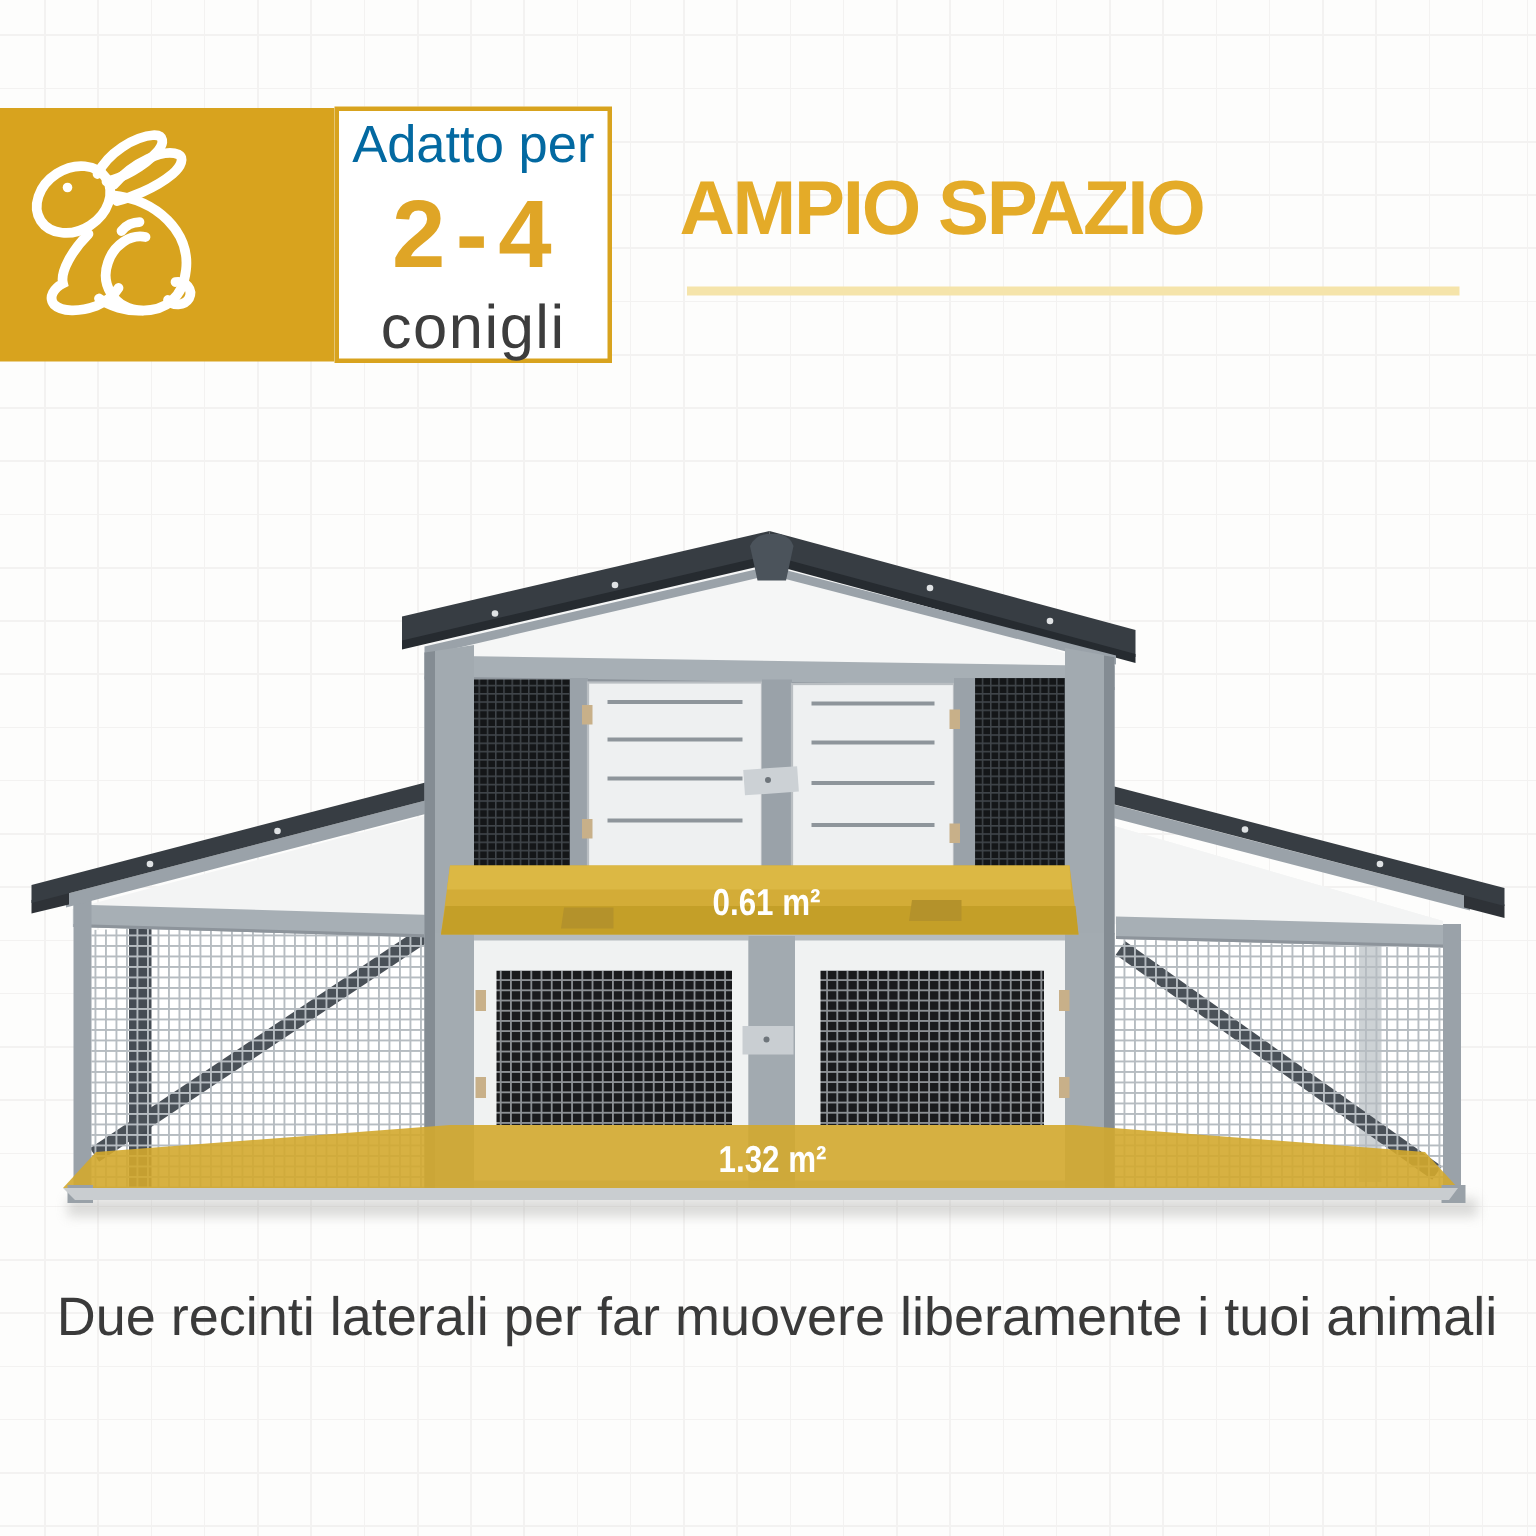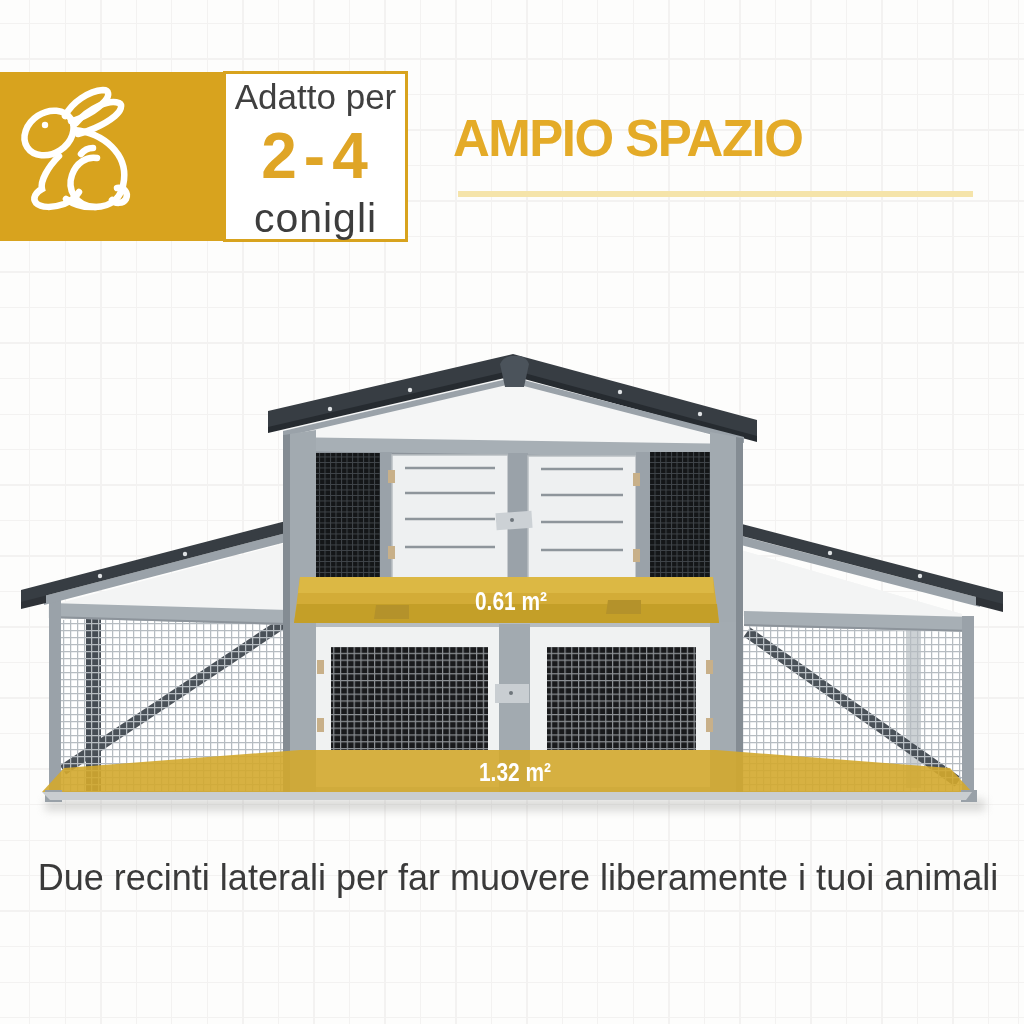--- a/index.html
+++ b/index.html
@@ -6,21 +6,21 @@
   .page{position:relative;width:1024px;height:1024px;overflow:hidden;
     background-color:#fdfdfc;
     background-image:
       repeating-linear-gradient(0deg,#f3f2f1 0,#f3f2f1 1px,transparent 1px,transparent 35.5px),
       repeating-linear-gradient(90deg,#f3f2f1 0,#f3f2f1 1px,transparent 1px,transparent 35.5px);
     background-position:-6px -6px;
     font-family:"Liberation Sans",sans-serif;}
   .badge{position:absolute;left:0;top:72px;width:223px;height:169px;background:#d8a31e;}
   .infobox{position:absolute;left:223px;top:71px;width:185px;height:171px;background:#fff;
     border:3px solid #d8a31e;box-sizing:border-box;text-align:center;}
-  .line1{margin-top:5px;font-size:35px;color:#404040;line-height:36px;}
+  .line1{margin-top:5px;font-size:35px;color:#0369a1;line-height:36px;}
   .num{margin-top:10px;font-size:64px;font-weight:bold;color:#dfa526;line-height:62px;letter-spacing:7px;padding-left:5px;}
   .line2{margin-top:13px;font-size:41px;color:#3d3d3d;line-height:36px;letter-spacing:1px;}
   .title{position:absolute;left:453px;top:109px;width:540px;text-align:left;
     font-size:51px;font-weight:bold;color:#e4ab28;letter-spacing:-1.5px;}
   .underline{position:absolute;left:458px;top:191px;width:515px;height:6px;background:#f5e4aa;}
   .caption{position:absolute;left:6px;top:857px;width:1024px;text-align:center;
     font-size:36px;color:#3a3a3a;white-space:nowrap;}
   svg.hutch{position:absolute;left:0;top:0;}
 </style>
 </head>

